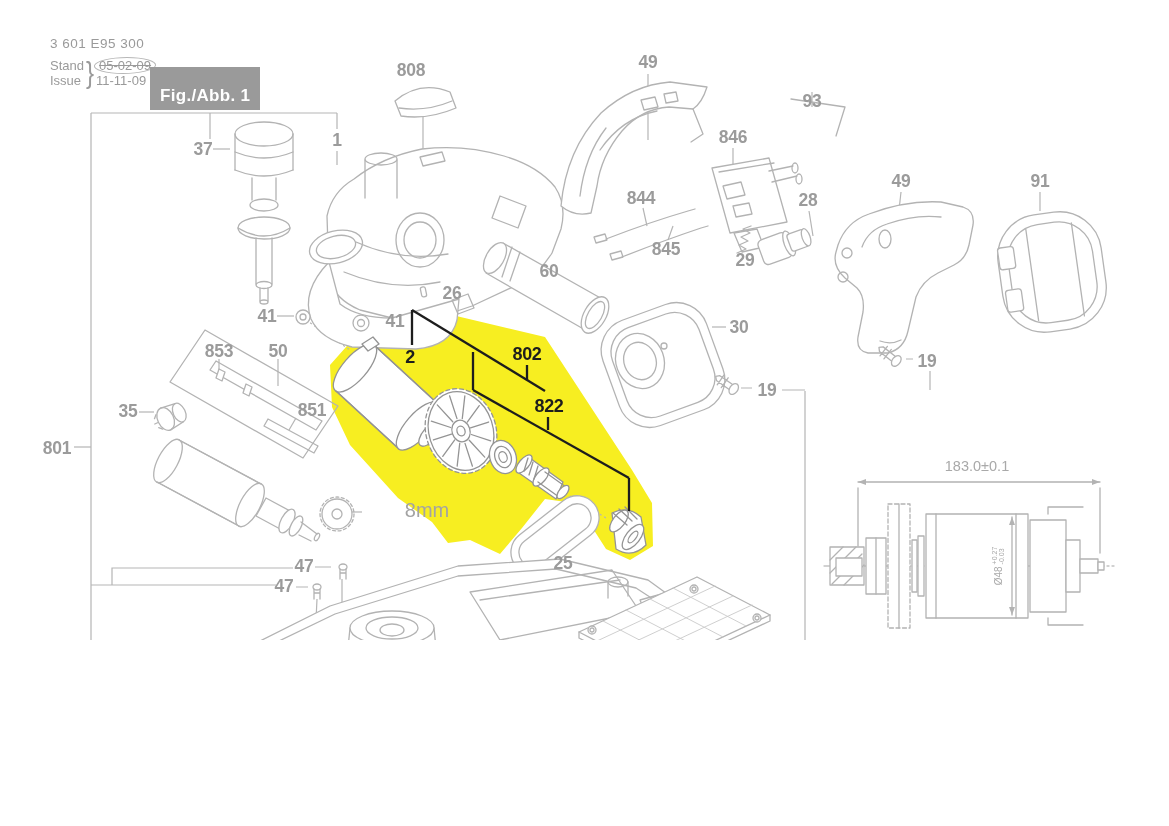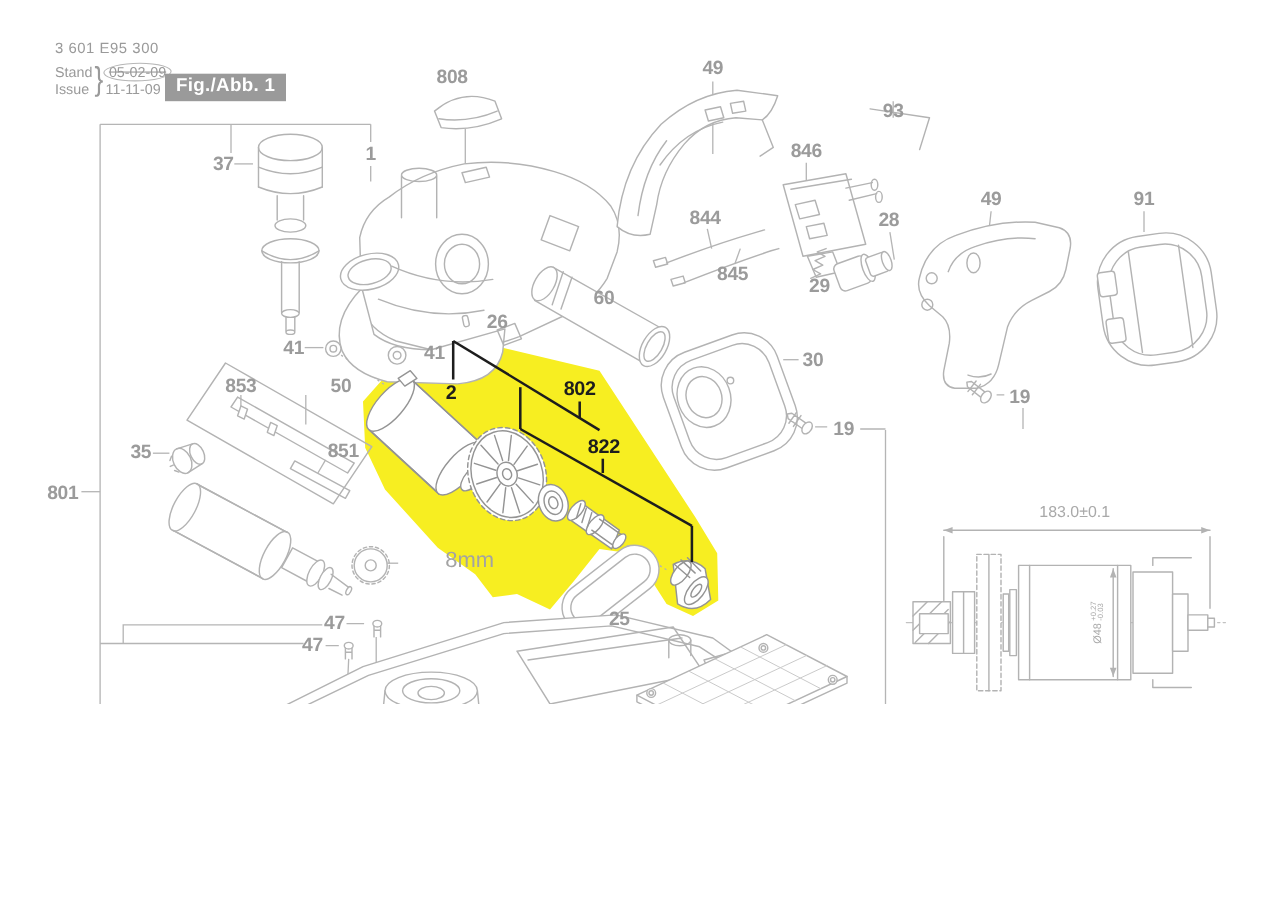--- a/index.html
+++ b/index.html
@@ -19,21 +19,21 @@
   #type-number{position:absolute;left:50px;top:36px;font-size:13.5px;color:#9a9a9a;letter-spacing:.5px;}
   #rev-block{position:absolute;left:50px;top:58px;color:#9a9a9a;font-size:13px;line-height:15px;}
   #rev-labels{display:inline-block;vertical-align:top;}
   #rev-brace{display:inline-block;vertical-align:top;font-size:30px;line-height:30px;font-weight:200;
              transform:scaleX(.8);margin:0 1px;}
   #rev-dates{display:inline-block;vertical-align:top;}
   #old-date{position:relative;text-decoration:line-through;display:inline-block;padding:0 3px;}
   #old-date::after{content:"";position:absolute;inset:-1px -2px;border:1px solid #b7b7b7;
                    border-radius:50%;transform:skewX(-15deg);}
   #fig-badge{position:absolute;left:150px;top:67px;background:#9a9a9a;color:#fff;font-weight:bold;
-             font-size:17px;padding:1px 10px 4px 10px;letter-spacing:.3px;}
+             font-size:17px;padding:19px 10px 4px 10px;letter-spacing:.3px;}
   #dim-length{position:absolute;left:977px;top:466px;transform:translate(-50%,-50%);
               font-size:14.5px;color:#a9a9a9;}
   #dim-dia{position:absolute;left:998px;top:566px;transform:translate(-50%,-50%) rotate(-90deg);
            font-size:10px;color:#a9a9a9;display:flex;align-items:center;gap:2px;white-space:nowrap;}
   #dim-dia .tol{display:flex;flex-direction:column;font-size:7px;line-height:7px;}
   #footer-notes{position:absolute;left:973px;top:714px;font-size:13.5px;line-height:17px;color:#b4b4b4;}
 </style>
 </head>
 <body>
 
@@ -420,21 +420,21 @@
       <div class="co" style="left: 549px; top: 271px;">60</div>
       <div class="co" style="left: 452px; top: 293px;">26</div>
       <div class="co" style="left: 267px; top: 316px;">41</div>
       <div class="co" style="left: 395px; top: 321px;">41</div>
       <div class="co" style="left: 739px; top: 327px;">30</div>
       <div class="co" style="left: 767px; top: 390px;">19</div>
       <div class="co dark" style="left: 410px; top: 357px;">2</div>
       <div class="co dark" style="left: 527px; top: 354px;">802</div>
       <div class="co dark" style="left: 549px; top: 406px; text-align: center;">822</div>
       <div class="co" style="left: 219px; top: 351px;">853</div>
-      <div class="co" style="left: 278px; top: 351px; margin-left: 32px;">50</div>
+      <div class="co" style="left: 278px; top: 351px;">50</div>
       <div class="co" style="left: 312px; top: 410px;">851</div>
       <div class="co" style="left: 128px; top: 411px;">35</div>
       <div class="co" style="left: 57px; top: 448px;">801</div>
       <div class="co thin" style="left: 380px; top: 510px;">8mm</div>
       <div class="co" style="left: 563px; top: 563px;">25</div>
       <div class="co" style="left: 304px; top: 566px;">47</div>
       <div class="co" style="left: 284px; top: 586px;">47</div>
       <div class="co" style="left: 382px; top: 668px;">26</div>
       <div class="co" style="left: 242px; top: 745px;">19</div>
       <div class="co" style="left: 779px; top: 667px;">19</div>

